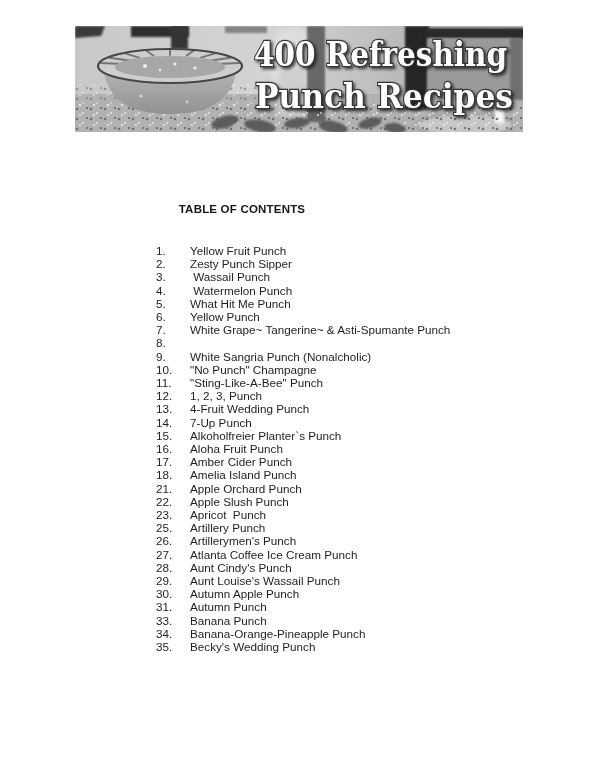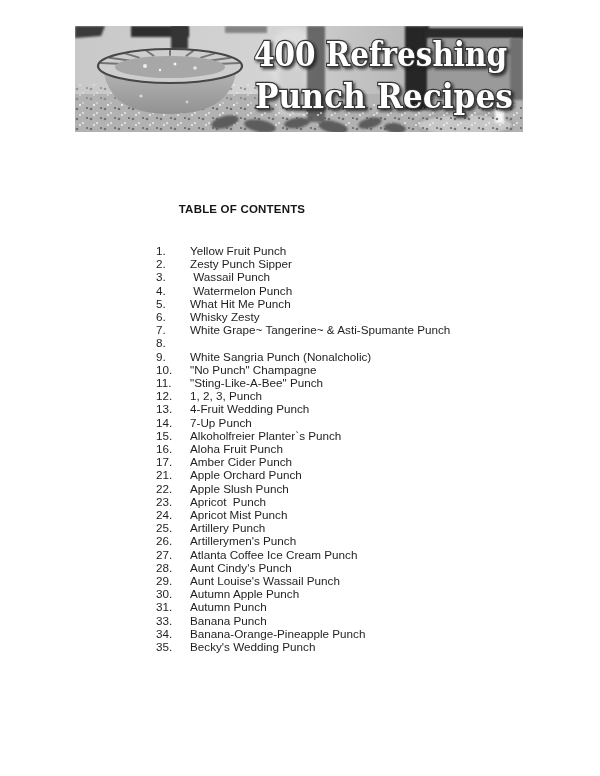--- a/index.html
+++ b/index.html
@@ -177,21 +177,21 @@
     <span class="toc-title"> Watermelon Punch</span>
   </div>
 
   <div class="toc-row">
     <span class="toc-num">5.</span>
     <span class="toc-title">What Hit Me Punch</span>
   </div>
 
   <div class="toc-row">
     <span class="toc-num">6.</span>
-    <span class="toc-title">Whisky Zesty</span>
+    <span class="toc-title">Yellow Punch</span>
   </div>
 
   <div class="toc-row">
     <span class="toc-num">7.</span>
     <span class="toc-title">White Grape~ Tangerine~ &amp; Asti-Spumante Punch</span>
   </div>
 
   <div class="toc-row">
     <span class="toc-num">8.</span>
   </div>
@@ -234,42 +234,42 @@
   <div class="toc-row">
     <span class="toc-num">16.</span>
     <span class="toc-title">Aloha Fruit Punch</span>
   </div>
 
   <div class="toc-row">
     <span class="toc-num">17.</span>
     <span class="toc-title">Amber Cider Punch</span>
   </div>
 
+  <div class="toc-row">
+    <span class="toc-num">18.</span>
+    <span class="toc-title">Amelia Island Punch</span>
+  </div>
 
 
 
   <div class="toc-row">
     <span class="toc-num">21.</span>
     <span class="toc-title">Apple Orchard Punch</span>
   </div>
 
   <div class="toc-row">
     <span class="toc-num">22.</span>
     <span class="toc-title">Apple Slush Punch</span>
   </div>
 
   <div class="toc-row">
     <span class="toc-num">23.</span>
     <span class="toc-title">Apricot  Punch</span>
   </div>
 
-  <div class="toc-row">
-    <span class="toc-num">24.</span>
-    <span class="toc-title">Apricot Mist Punch</span>
-  </div>
 
   <div class="toc-row">
     <span class="toc-num">25.</span>
     <span class="toc-title">Artillery Punch</span>
   </div>
 
   <div class="toc-row">
     <span class="toc-num">26.</span>
     <span class="toc-title">Artillerymen's Punch</span>
   </div>

